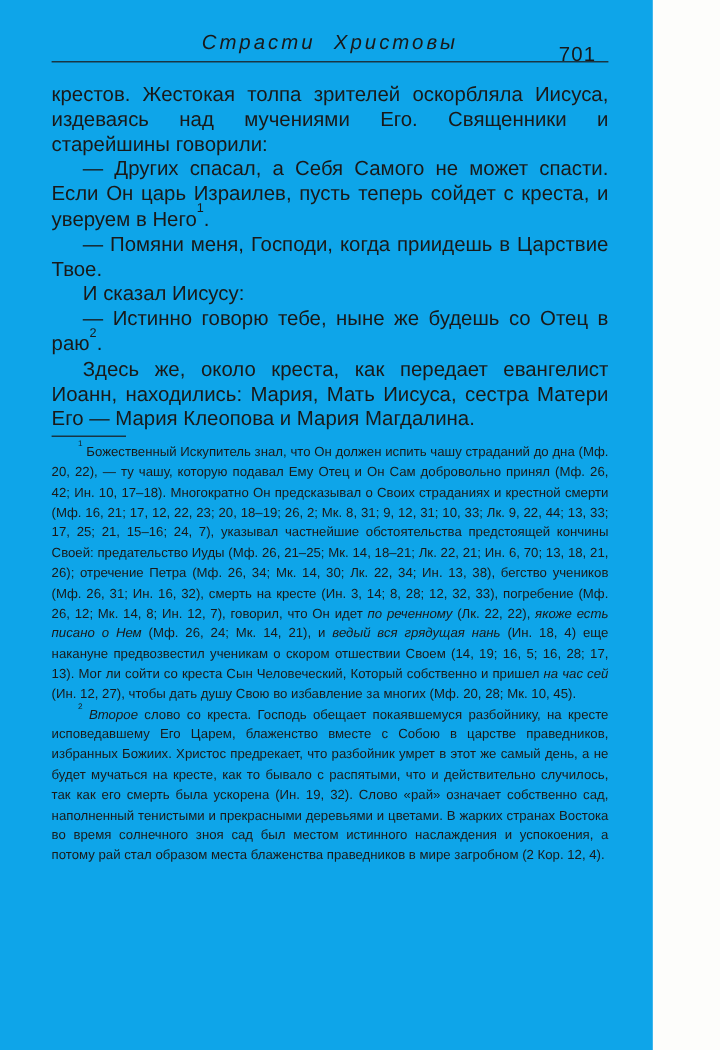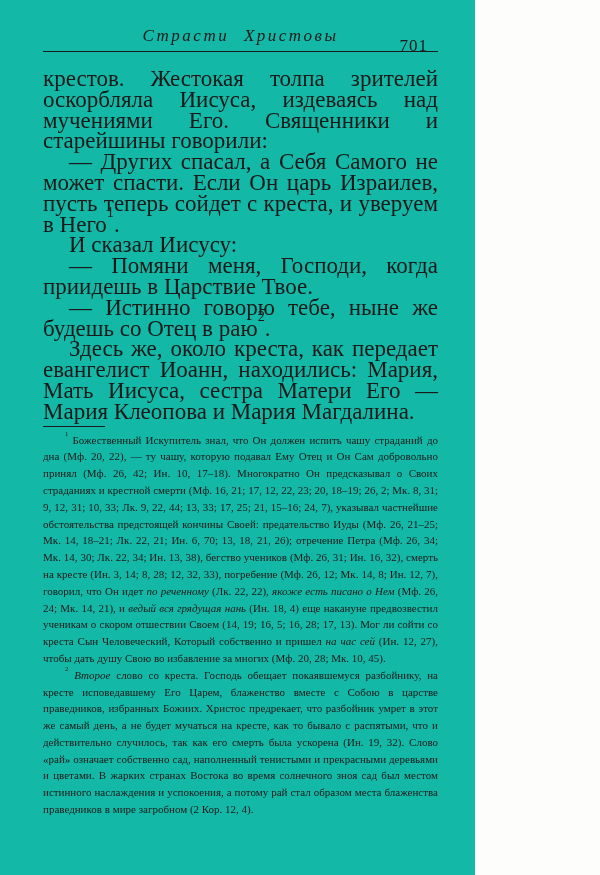--- a/index.html
+++ b/index.html
@@ -2,27 +2,27 @@
 <html lang="ru"><head>
 <meta charset="utf-8">
 <style>
   html, body {
     margin: 0;
     padding: 0;
     background: #fdfdfb;
   }
   .page {
     position: relative;
-    width: 475px;
+    width: 544px;
     height: 875px;
     box-sizing: border-box;
     padding: 26px 37px 0 43px;
-    background: #14b8a6;
+    background: #0ea5e9;
     color: #191919;
-    font-family: Liberation Serif, serif;
+    font-family: Liberation Sans, sans-serif;
     overflow: hidden;
   }
   
   .running-head {
     position: relative;
     height: 22px;
   }
   .head-title {
     display: block;
     text-align: center;
@@ -42,21 +42,21 @@
   }
   .head-rule {
     border: none;
     border-top: 1.6px solid #1c1c1c;
     margin: 3px 0 0 0;
     height: 0;
   }
   
   .body-text {
     margin-top: 17px;
-    font-size: 23px;
+    font-size: 17px;
     line-height: 20.8px;
     text-align: justify;
   }
   .para {
     margin: 0;
   }
   .para.indent {
     text-indent: 26px;
   }
   sup.ref {
@@ -92,22 +92,22 @@
 
   <header class="running-head">
     <span class="head-title">Страсти Христовы</span>
     <span class="page-num">701</span>
   </header>
   <hr class="head-rule">
 
   <main class="body-text">
     <p class="para"><span>крестов. Жестокая толпа зрителей оскорбляла Иисуса, издеваясь над мучениями Его. Священники и старейшины говорили:</span></p>
     <p class="para indent"><span>— Других спасал, а Себя Самого не может спасти. Если Он царь Израилев, пусть теперь сойдет с креста, и уверуем в Него</span><sup class="ref">1</sup><span>.</span></p>
+    <p class="para indent"><span>— Помяни меня, Господи, когда приидешь в Царствие Твое.</span></p>
     <p class="para indent"><span>И сказал Иисусу:</span></p>
-    <p class="para indent"><span>— Помяни меня, Господи, когда приидешь в Царствие Твое.</span></p>
     <p class="para indent"><span>— Истинно говорю тебе, ныне же будешь со Отец в раю</span><sup class="ref">2</sup><span>.</span></p>
     <p class="para indent"><span>Здесь же, около креста, как передает евангелист Иоанн, находились: Мария, Мать Иисуса, сестра Матери Его — Мария Клеопова и Мария Магдалина.</span></p>
   </main>
 
   <div class="fn-sep"></div>
 
   <section class="footnotes">
     <p class="fn"><sup class="ref">1</sup> <span>Божественный Искупитель знал, что Он должен испить чашу страданий до дна (Мф. 20, 22), — ту чашу, которую подавал Ему Отец и Он Сам добровольно принял (Мф. 26, 42; Ин. 10, 17–18). Многократно Он предсказывал о Своих страданиях и крестной смерти (Мф. 16, 21; 17, 12, 22, 23; 20, 18–19; 26, 2; Мк. 8, 31; 9, 12, 31; 10, 33; Лк. 9, 22, 44; 13, 33; 17, 25; 21, 15–16; 24, 7), указывал частнейшие обстоятельства предстоящей кончины Своей: предательство Иуды (Мф. 26, 21–25; Мк. 14, 18–21; Лк. 22, 21; Ин. 6, 70; 13, 18, 21, 26); отречение Петра (Мф. 26, 34; Мк. 14, 30; Лк. 22, 34; Ин. 13, 38), бегство учеников (Мф. 26, 31; Ин. 16, 32), смерть на кресте (Ин. 3, 14; 8, 28; 12, 32, 33), погребение (Мф. 26, 12; Мк. 14, 8; Ин. 12, 7), говорил, что Он идет </span><span class="it">по реченному</span><span> (Лк. 22, 22), </span><span class="it">якоже есть писано о Нем</span><span> (Мф. 26, 24; Мк. 14, 21), и </span><span class="it">ведый вся грядущая нань</span><span> (Ин. 18, 4) еще накануне предвозвестил ученикам о скором отшествии Своем (14, 19; 16, 5; 16, 28; 17, 13). Мог ли сойти со креста Сын Человеческий, Который собственно и пришел </span><span class="it">на час сей</span><span> (Ин. 12, 27), чтобы дать душу Свою во избавление за многих (Мф. 20, 28; Мк. 10, 45).</span></p>
     <p class="fn"><sup class="ref">2</sup> <span class="it">Второе</span><span> слово со креста. Господь обещает покаявшемуся разбойнику, на кресте исповедавшему Его Царем, блаженство вместе с Собою в царстве праведников, избранных Божиих. Христос предрекает, что разбойник умрет в этот же самый день, а не будет мучаться на кресте, как то бывало с распятыми, что и действительно случилось, так как его смерть была ускорена (Ин. 19, 32). Слово «рай» означает собственно сад, наполненный тенистыми и прекрасными деревьями и цветами. В жарких странах Востока во время солнечного зноя сад был местом истинного наслаждения и успокоения, а потому рай стал образом места блаженства праведников в мире загробном (2 Кор. 12, 4).</span></p>
   </section>

